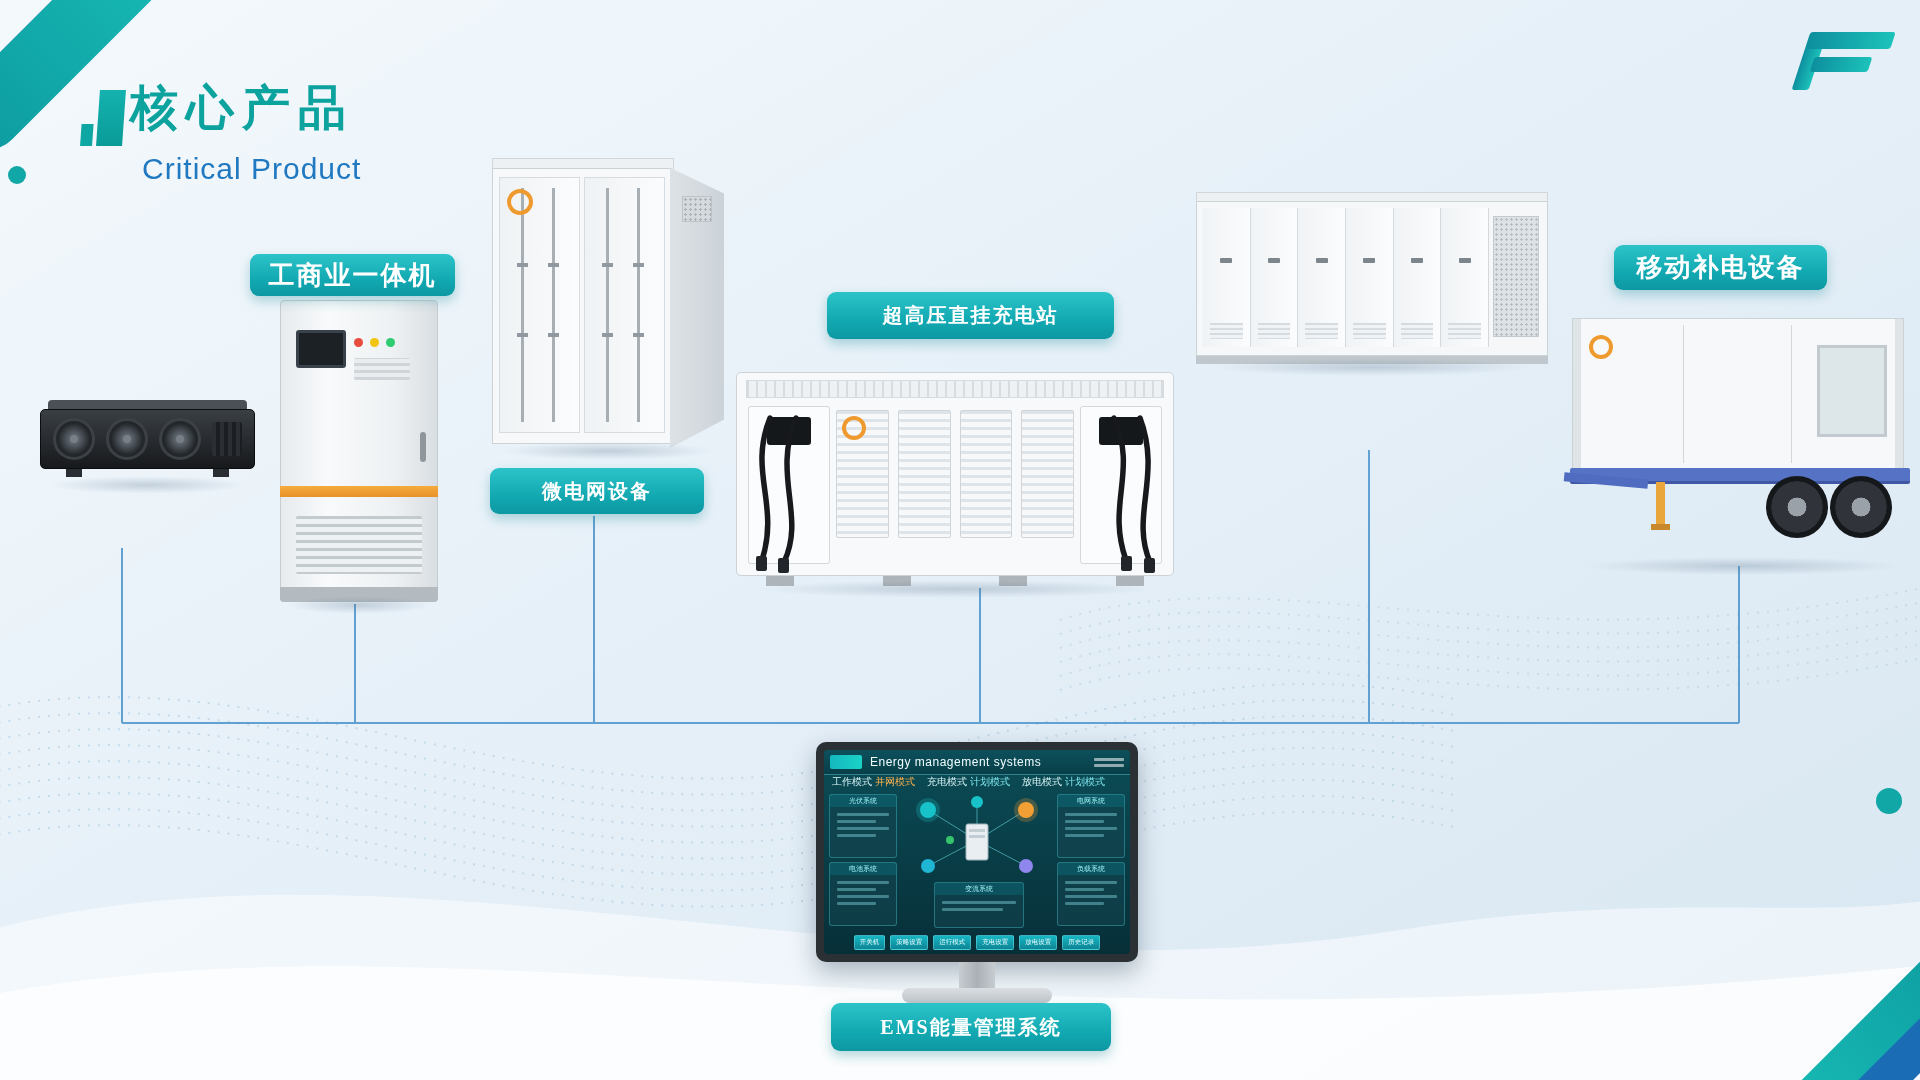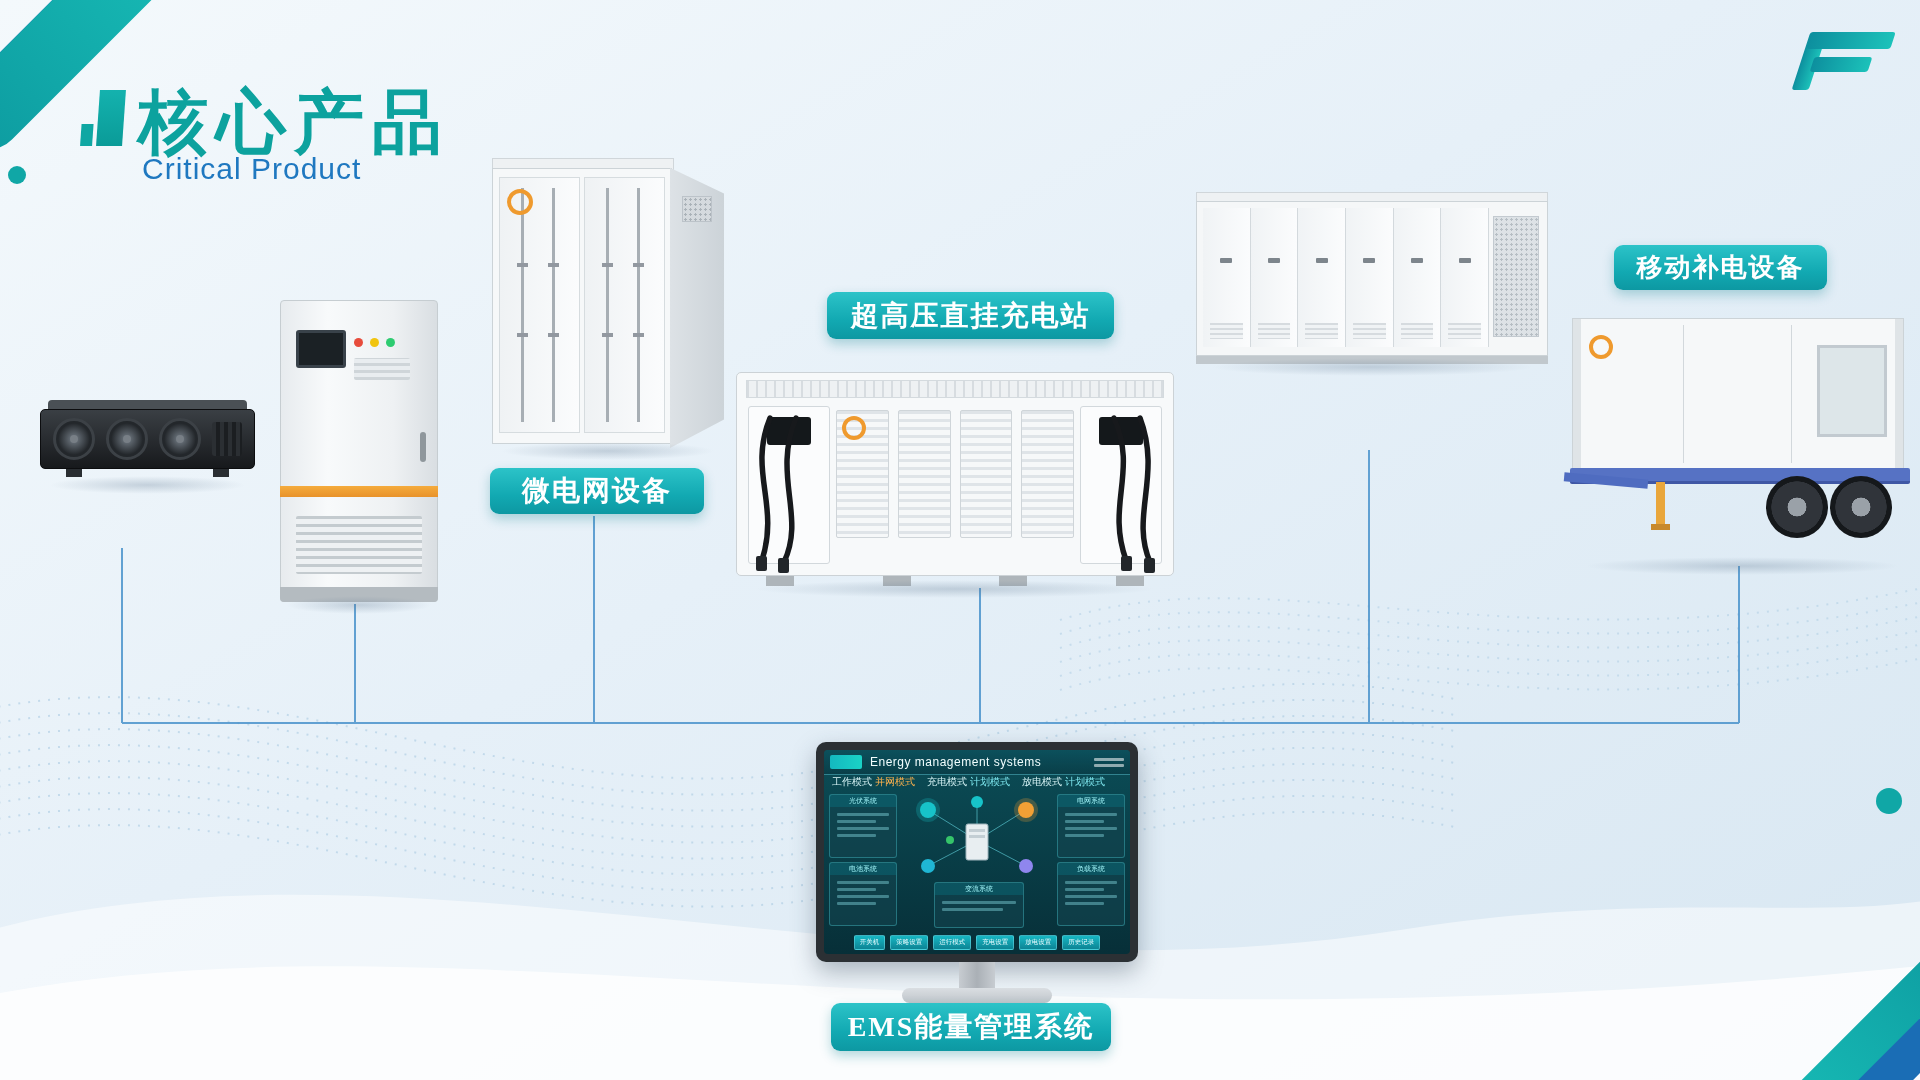--- a/index.html
+++ b/index.html
@@ -4,28 +4,28 @@
 <style>
   html,body{margin:0;padding:0;background:#cfe0ee}
   .slide{position:relative;width:1920px;height:1080px;margin:0 auto;overflow:hidden;
          background:linear-gradient(150deg,#f4f9fc 0%,#e6f0f8 45%,#d8e7f2 100%);
          font-family:"Liberation Sans",sans-serif}
   svg.bg,svg.connectors{position:absolute;inset:0;width:1920px;height:1080px}
   svg.bg{z-index:0}
   svg.connectors{z-index:1}
   .product{position:absolute;z-index:2}
   .pill{position:absolute;z-index:3;display:flex;align-items:center;justify-content:center;
-        color:#fff;font-weight:700;font-size:28px;letter-spacing:2px;border-radius:9px;
+        color:#fff;font-weight:700;font-size:20px;letter-spacing:2px;border-radius:9px;
         font-family:"Liberation Serif","DejaVu Serif",serif;
         background:linear-gradient(180deg,#2cc3c8 0%,#12a9b2 60%,#0d98a2 100%);
         box-shadow:0 5px 12px rgba(13,130,142,.3)}
   
   .title-mark{position:absolute;left:98px;top:90px;width:26px;height:56px;background:linear-gradient(180deg,#14b2ae,#0a9b98);z-index:4;transform:skewX(-4deg)}
   .title-mark::before{content:"";position:absolute;left:-16px;bottom:0;width:12px;height:22px;background:#0fa7a3}
-  .page-title{position:absolute;left:138px;top:76px;z-index:4;font-size:70px;font-weight:800;color:#0ca29e;letter-spacing:8px}
+  .page-title{position:absolute;left:130px;top:76px;z-index:4;font-size:48px;font-weight:800;color:#0ca29e;letter-spacing:8px}
   .page-subtitle{position:absolute;left:142px;top:152px;z-index:4;font-size:30px;color:#1f78c0;letter-spacing:1px}
   
   .decor{position:absolute;border-radius:40px;z-index:4}
   .decor-blue-tl{left:-120px;top:36px;width:300px;height:66px;background:#1a6db5;transform:rotate(-45deg)}
   .decor-teal-tl{left:-80px;top:2px;width:290px;height:70px;background:linear-gradient(90deg,#0d9ba0,#18bcb6);transform:rotate(-45deg)}
   .decor-dot-tl{position:absolute;left:8px;top:166px;width:18px;height:18px;border-radius:50%;background:#10a7a6;z-index:4}
   .decor-teal-br{right:-86px;bottom:26px;width:260px;height:40px;background:linear-gradient(90deg,#18bcb6,#0d9ba0);transform:rotate(-45deg)}
   .decor-blue-br{right:-120px;bottom:-4px;width:280px;height:44px;background:#1a6db5;transform:rotate(-45deg)}
   .decor-dot-r{position:absolute;right:18px;top:788px;width:26px;height:26px;border-radius:50%;background:#10a7a6;z-index:2}
   
@@ -300,20 +300,21 @@
       <div class="mb-win"></div>
     </div>
     <div class="mb-frame"></div>
     <div class="mb-tongue"></div>
     <div class="mb-leg"></div>
     <div class="wheel w1"></div>
     <div class="wheel w2"></div>
     <div class="gshadow"></div>
   </div>
 
+  <div class="pill" style="left:250px;top:254px;width:205px;height:42px;font-size:26px">工商业一体机</div>
   <div class="pill" style="left:490px;top:468px;width:214px;height:46px">微电网设备</div>
   <div class="pill" style="left:827px;top:292px;width:287px;height:47px">超高压直挂充电站</div>
   <div class="pill" style="left:831px;top:1003px;width:280px;height:48px">EMS能量管理系统</div>
   <div class="pill" style="left:1614px;top:245px;width:213px;height:45px;font-size:26px">移动补电设备</div>
 
   <div class="product" style="left:816px;top:742px;width:322px;height:262px">
     <div class="mon-frame">
       <div class="mon-screen">
         <div class="scr-header">
           <span class="scr-logo"></span>

